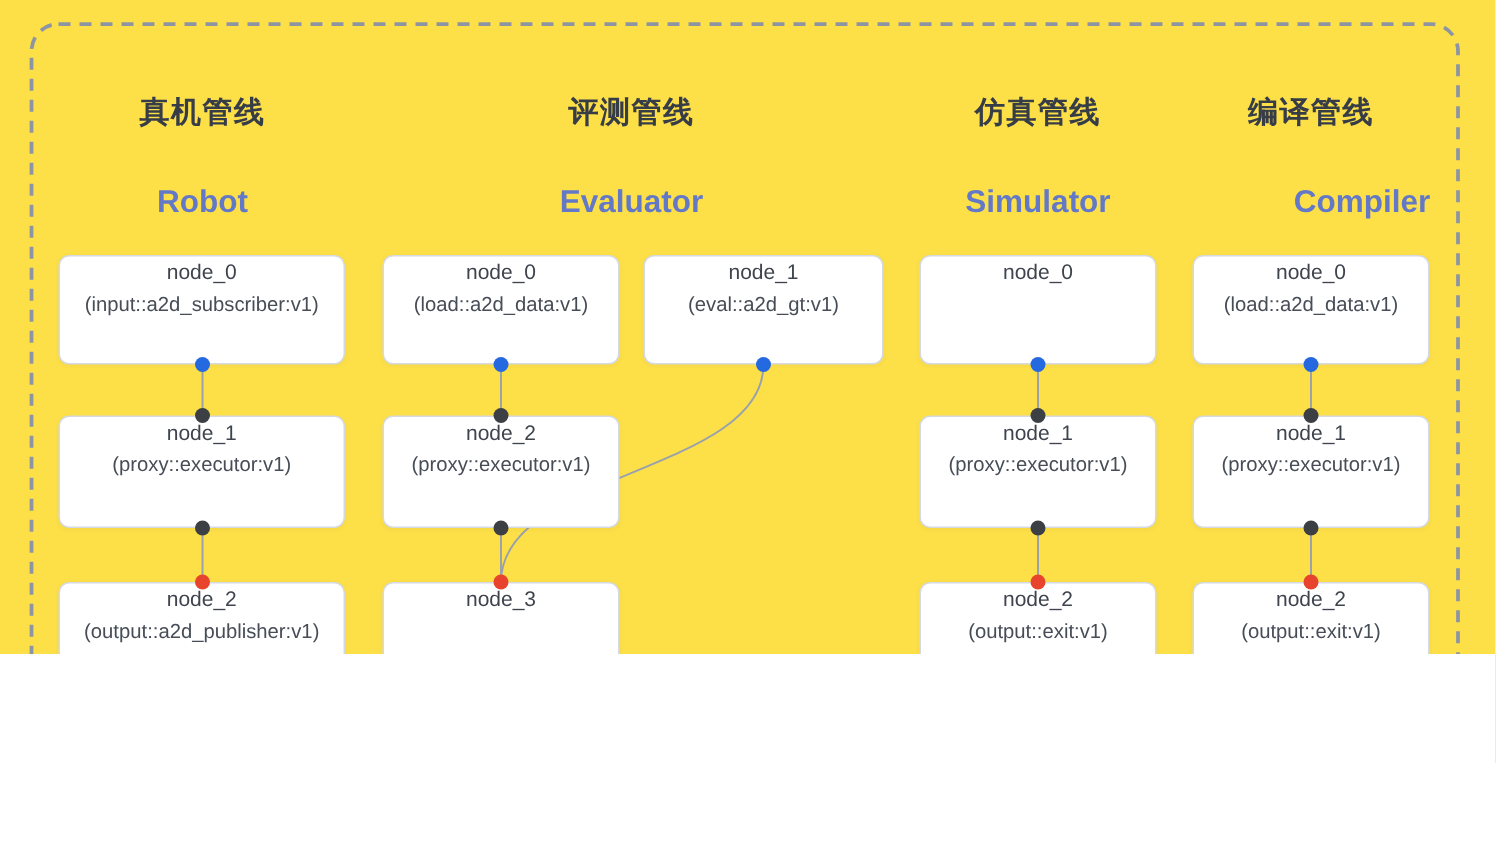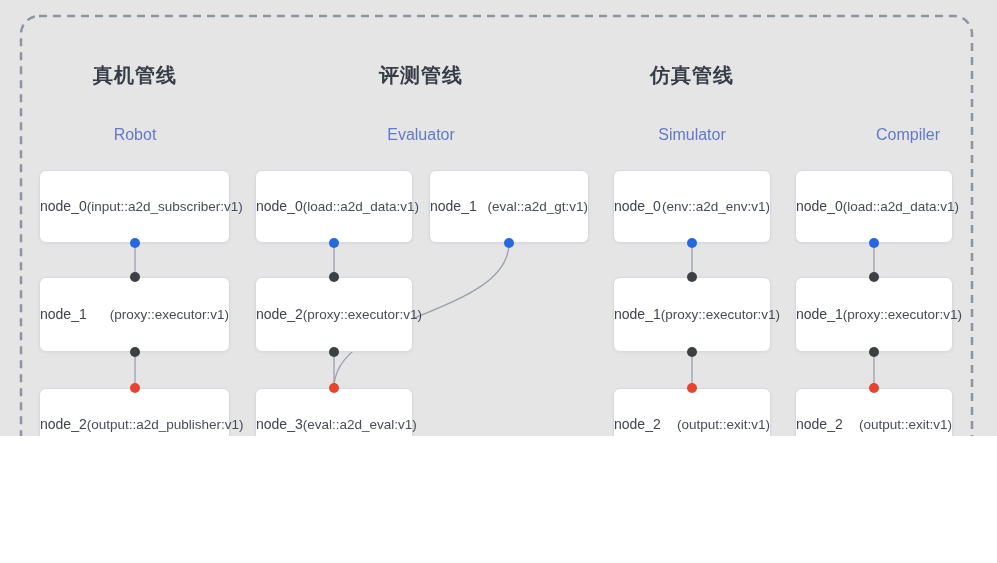--- a/index.html
+++ b/index.html
@@ -1,39 +1,39 @@
 <!DOCTYPE html>
 <html><head>
 <meta charset="utf-8">
 <style>
   html,body{margin:0;padding:0;background:#ffffff;}
   .stage{
     position:relative;
     width:997px;height:436px;
-    background:#e5e5e5;
+    background:#fde047;
     font-family:"Liberation Sans","DejaVu Sans",sans-serif;
     overflow:hidden;
   }
   .edges{position:absolute;left:0;top:0;z-index:1;}
   .title-zh{
     position:absolute;top:62px;width:200px;height:26px;z-index:2;
     text-align:center;font-size:20px;font-weight:700;color:#373d47;line-height:26px;
     letter-spacing:1px;
   }
   .title-en{
     position:absolute;top:122px;width:200px;height:26px;z-index:2;
-    text-align:center;font-size:16px;font-weight:400;color:#6379c7;line-height:26px;
+    text-align:center;font-size:21px;font-weight:700;color:#6379c7;line-height:26px;
   }
   .node{
     position:absolute;z-index:2;
     background:#ffffff;
     border:1px solid #d5dae2;
     border-radius:7px;
     box-shadow:0 1px 3px rgba(60,70,110,0.06);
-    display:flex;flex-direction:row;justify-content:space-between;align-items:center;
+    display:flex;flex-direction:column;justify-content:flex-start;align-items:center;
     box-sizing:border-box;
   }
   .node-name{font-size:14px;color:#3e434d;line-height:21px;}
   .node-detail{font-size:13.5px;color:#474d57;line-height:22px;}
   .dot{
     position:absolute;z-index:3;width:10px;height:10px;border-radius:50%;
   }
   .dot.blue{background:#2569e0;}
   .dot.black{background:#3c4045;}
   .dot.red{background:#e8432d;}
@@ -57,20 +57,21 @@
     <line x1="692" y1="243" x2="692" y2="277" stroke="#99a1ad" stroke-width="1.3"></line>
     <line x1="692" y1="352" x2="692" y2="388" stroke="#99a1ad" stroke-width="1.3"></line>
 
     <line x1="874" y1="243" x2="874" y2="277" stroke="#99a1ad" stroke-width="1.3"></line>
     <line x1="874" y1="352" x2="874" y2="388" stroke="#99a1ad" stroke-width="1.3"></line>
   </svg>
 
   <div class="title-zh" style="left:35px">真机管线</div>
   <div class="title-zh" style="left:592px">仿真管线</div>
   <div class="title-zh" style="left:321px">评测管线</div>
+  <div class="title-zh" style="left:774px">编译管线</div>
 
   <div class="title-en" style="left:35px">Robot</div>
   <div class="title-en" style="left:592px">Simulator</div>
   <div class="title-en" style="left:321px">Evaluator</div>
   <div class="title-en" style="left:808px">Compiler</div>
 
   <div class="node" style="left:39px;top:170px;width:191px;height:73px">
     <div class="node-name">node_0</div>
     <div class="node-detail">(input::a2d_subscriber:v1)</div>
   </div>
@@ -90,26 +91,24 @@
   <div class="node" style="left:429px;top:170px;width:160px;height:73px">
     <div class="node-name">node_1</div>
     <div class="node-detail">(eval::a2d_gt:v1)</div>
   </div>
   <div class="node" style="left:255px;top:277px;width:158px;height:75px">
     <div class="node-name">node_2</div>
     <div class="node-detail">(proxy::executor:v1)</div>
   </div>
   <div class="node" style="left:255px;top:388px;width:158px;height:73px">
     <div class="node-name">node_3</div>
-    <div class="node-detail">(eval::a2d_eval:v1)</div>
   </div>
 
   <div class="node" style="left:613px;top:170px;width:158px;height:73px">
     <div class="node-name">node_0</div>
-    <div class="node-detail">(env::a2d_env:v1)</div>
   </div>
   <div class="node" style="left:613px;top:277px;width:158px;height:75px">
     <div class="node-name">node_1</div>
     <div class="node-detail">(proxy::executor:v1)</div>
   </div>
   <div class="node" style="left:613px;top:388px;width:158px;height:73px">
     <div class="node-name">node_2</div>
     <div class="node-detail">(output::exit:v1)</div>
   </div>
 

